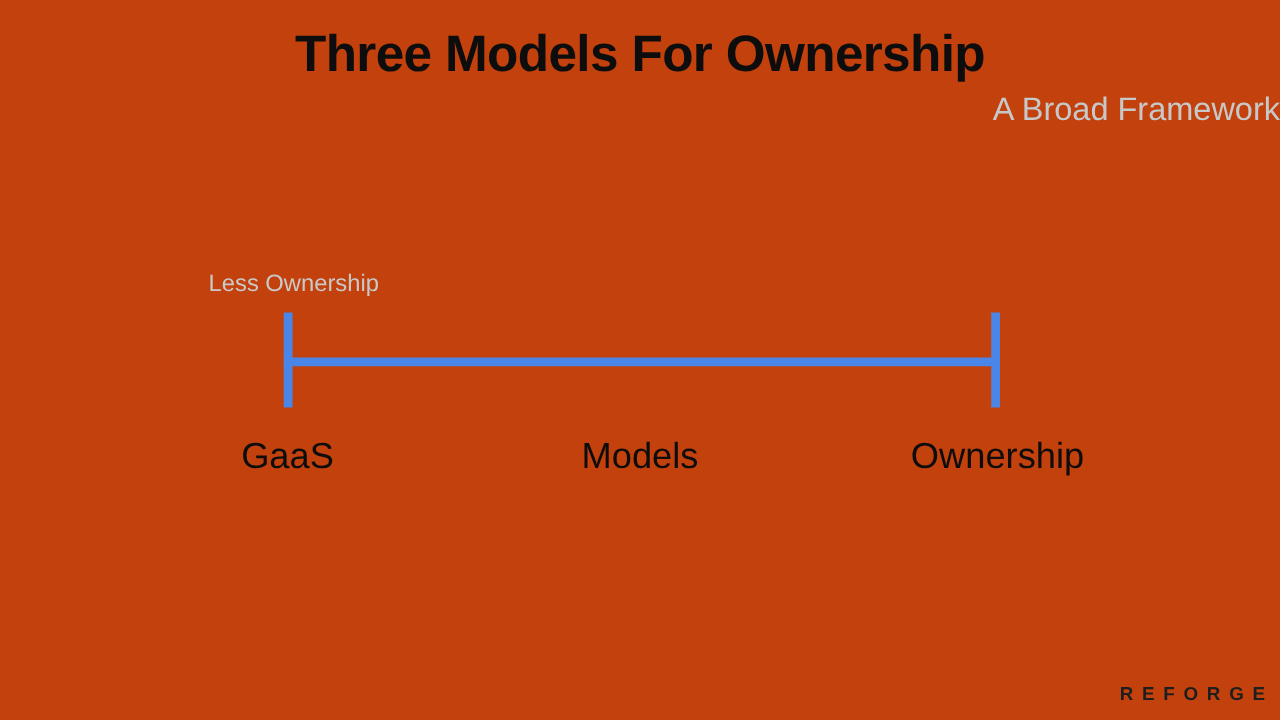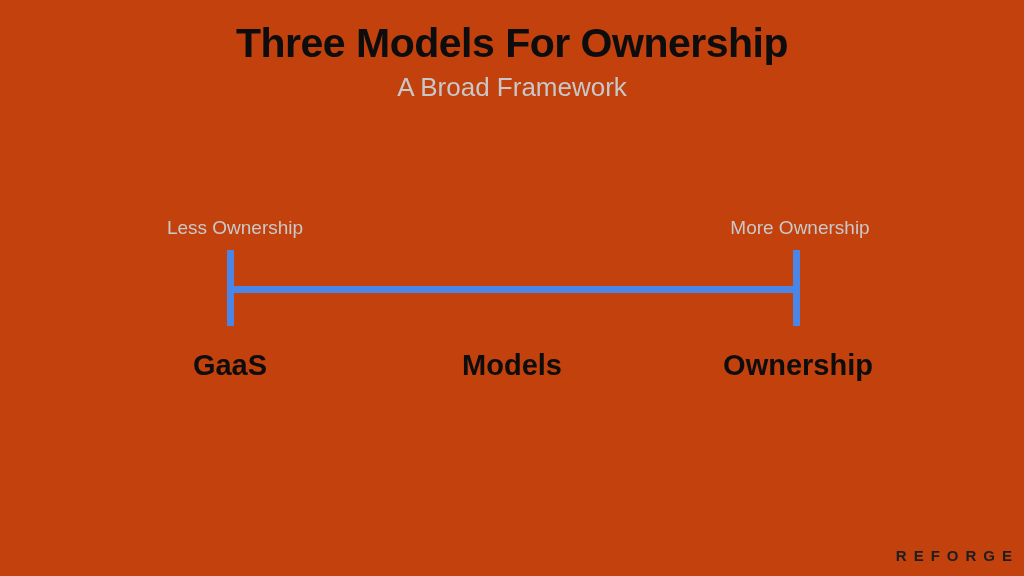--- a/index.html
+++ b/index.html
@@ -26,21 +26,21 @@
     font-weight: 700;
     letter-spacing: -0.5px;
     color: #0d0d0d;
   }
   .slide-subtitle {
     position: absolute;
     top: 72px;
     left: 0;
     width: 1024px;
     margin: 0;
-    text-align: center;
+    text-align: right;
     font-size: 26px;
     font-weight: 400;
     color: #c8c8c8;
   }
   .spectrum {
     position: absolute;
     top: 0;
     left: 0;
     width: 1024px;
     height: 576px;
@@ -71,21 +71,21 @@
     height: 76px;
     background: var(--line-color, #4a86e8);
   }
   .cap.left-cap  { left: 227px; }
   .cap.right-cap { left: 793px; }
   .model {
     position: absolute;
     top: 349px;
     transform: translateX(-50%);
     font-size: 29px;
-    font-weight: 700;
+    font-weight: 400;
     color: #0d0d0d;
     white-space: nowrap;
   }
   .model.m0 { left: 230px; }
   .model.m1 { left: 512px; }
   .model.m2 { left: 798px; }
   .brand {
     position: absolute;
     right: 12px;
     bottom: 12px;
@@ -103,21 +103,20 @@
 <div class="slide">
 
   <h1 class="slide-title">Three Models For Ownership</h1>
 
   <h2 class="slide-subtitle">A Broad Framework</h2>
 
   <div class="spectrum">
 
     <span class="end-label left">Less Ownership</span>
 
-    <span class="end-label right">More Ownership</span>
 
     <div class="axis-line"></div>
 
     <div class="cap left-cap"></div>
 
     <div class="cap right-cap"></div>
 
     <span class="model m0">GaaS</span>
 
     <span class="model m1">Models</span>

